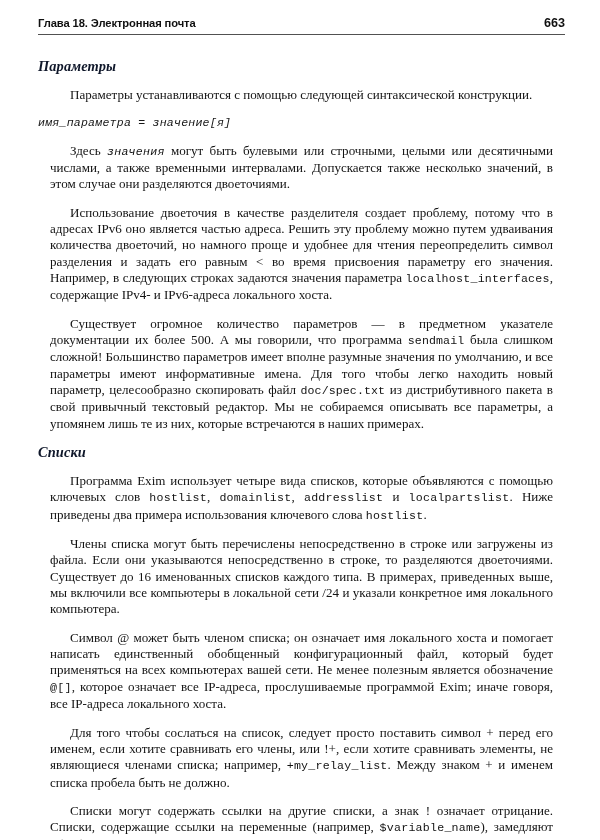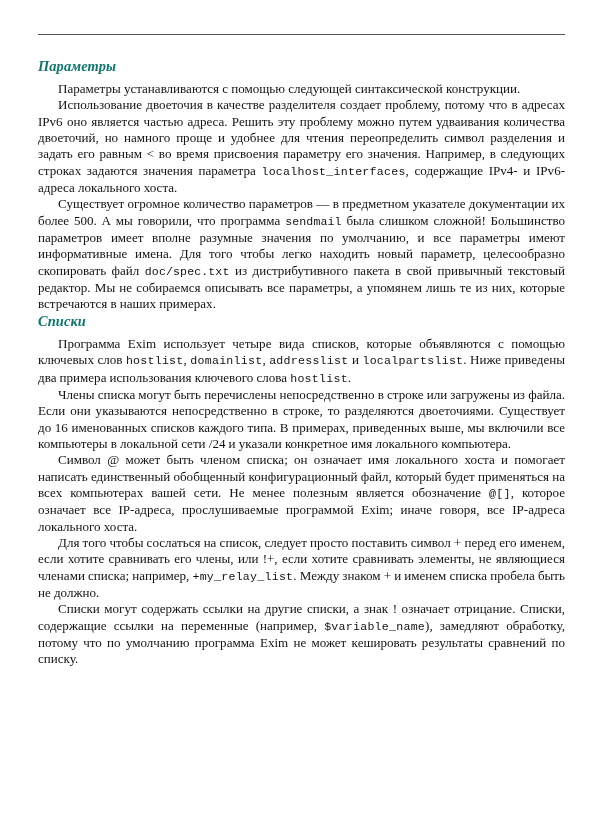--- a/index.html
+++ b/index.html
@@ -68,27 +68,27 @@
   }
 
   h2.sect {
     font-family: "Liberation Serif", "DejaVu Serif", serif;
     font-style: italic;
     font-weight: bold;
     font-size: 14.4px;
     margin: 0 0 6px 0;
     padding: 0;
     letter-spacing: 0.1px;
-    color: #0f766e;
+    color: #0f172a;
   }
   h2.sect.second {
   }
 
   p.para {
-    margin: 0;
+    margin: 12px;
     padding: 0;
     font-size: 13.05px;
     line-height: 16.35px;
     text-align: justify;
     text-indent: 20px;
     color: #131313;
     word-spacing: -0.1px;
   }
 
   
@@ -116,25 +116,31 @@
     font-style: italic;
     letter-spacing: 0.2px;
     margin: 4px 0 4px 0;
   }
 </style>
 </head>
 <body>
 
 <div class="page">
 
+  <div class="runhead">
+    <span class="runhead-title">Глава 18. Электронная почта</span>
+    <span class="runhead-folio">663</span>
+  </div>
   <div class="runhead-rule"></div>
 
   <div class="column" id="body-column">
       <h2 class="sect">Параметры</h2>
       <p class="para">Параметры устанавливаются с помощью следующей синтаксической конструкции.</p>
+      <pre class="codeblock ital"><span>имя_параметра = значение[я]</span></pre>
+      <p class="para"><span>Здесь </span><code class="mono i">значения</code><span> могут быть булевыми или строчными, целыми или десятичными числами, а также временными интервалами. Допускается также несколько значений, в этом случае они разделяются двоеточиями.</span></p>
       <p class="para"><span>Использование двоеточия в качестве разделителя создает проблему, потому что в адресах IPv6 оно является частью адреса. Решить эту проблему можно путем удваивания количества двоеточий, но намного проще и удобнее для чтения переопределить символ разделения и задать его равным &lt; во время присвоения параметру его значения. Например, в следующих строках задаются значения параметра </span><code class="mono">localhost_interfaces</code><span>, содержащие IPv4- и IPv6-адреса локального хоста.</span></p>
       <p class="para"><span>Существует огромное количество параметров — в предметном указателе документации их более 500. А мы говорили, что программа </span><code class="mono b">sendmail</code><span> была слишком сложной! Большинство параметров имеет вполне разумные значения по умолчанию, и все параметры имеют информативные имена. Для того чтобы легко находить новый параметр, целесообразно скопировать файл </span><code class="mono b">doc/spec.txt</code><span> из дистрибутивного пакета в свой привычный текстовый редактор. Мы не собираемся описывать все параметры, а упомянем лишь те из них, которые встречаются в наших примерах.</span></p>
       <h2 class="sect second">Списки</h2>
       <p class="para"><span>Программа Exim использует четыре вида списков, которые объявляются с помощью ключевых слов </span><code class="mono">hostlist</code><span>, </span><code class="mono">domainlist</code><span>, </span><code class="mono">addresslist</code><span> и </span><code class="mono">localpartslist</code><span>. Ниже приведены два примера использования ключевого слова </span><code class="mono">hostlist</code><span>.</span></p>
       <p class="para">Члены списка могут быть перечислены непосредственно в строке или загружены из файла. Если они указываются непосредственно в строке, то разделяются двоеточиями. Существует до 16 именованных списков каждого типа. В примерах, приведенных выше, мы включили все компьютеры в локальной сети /24 и указали конкретное имя локального компьютера.</p>
       <p class="para"><span>Символ @ может быть членом списка; он означает имя локального хоста и помогает написать единственный обобщенный конфигурационный файл, который будет применяться на всех компьютерах вашей сети. Не менее полезным является обозначение </span><code class="mono">@[]</code><span>, которое означает все IP-адреса, прослушиваемые программой Exim; иначе говоря, все IP-адреса локального хоста.</span></p>
       <p class="para"><span>Для того чтобы сослаться на список, следует просто поставить символ + перед его именем, если хотите сравнивать его члены, или !+, если хотите сравнивать элементы, не являющиеся членами списка; например, </span><code class="mono">+my_relay_list</code><span>. Между знаком + и именем списка пробела быть не должно.</span></p>
       <p class="para"><span>Списки могут содержать ссылки на другие списки, а знак ! означает отрицание. Списки, содержащие ссылки на переменные (например, </span><code class="mono">$variable_name</code><span>), замедляют обработку, потому что по умолчанию программа Exim не может кешировать результаты сравнений по списку.</span></p>
     </div>
 

